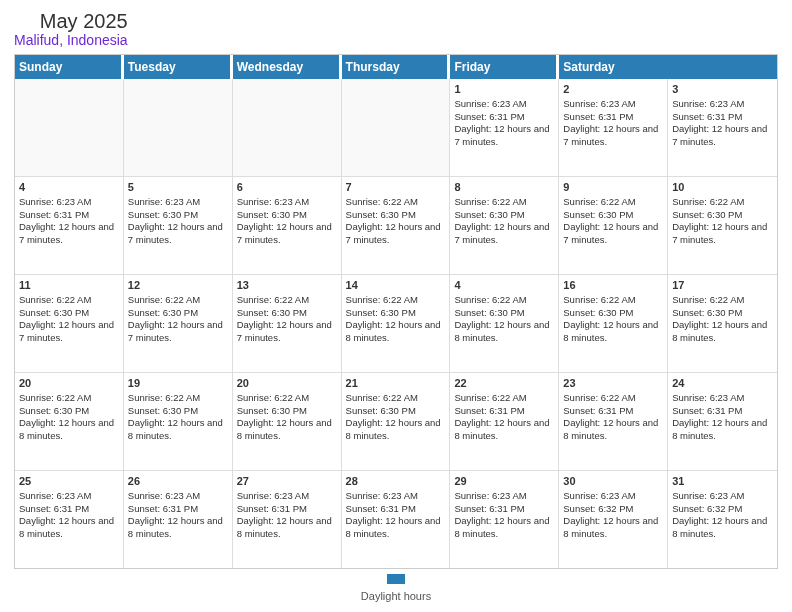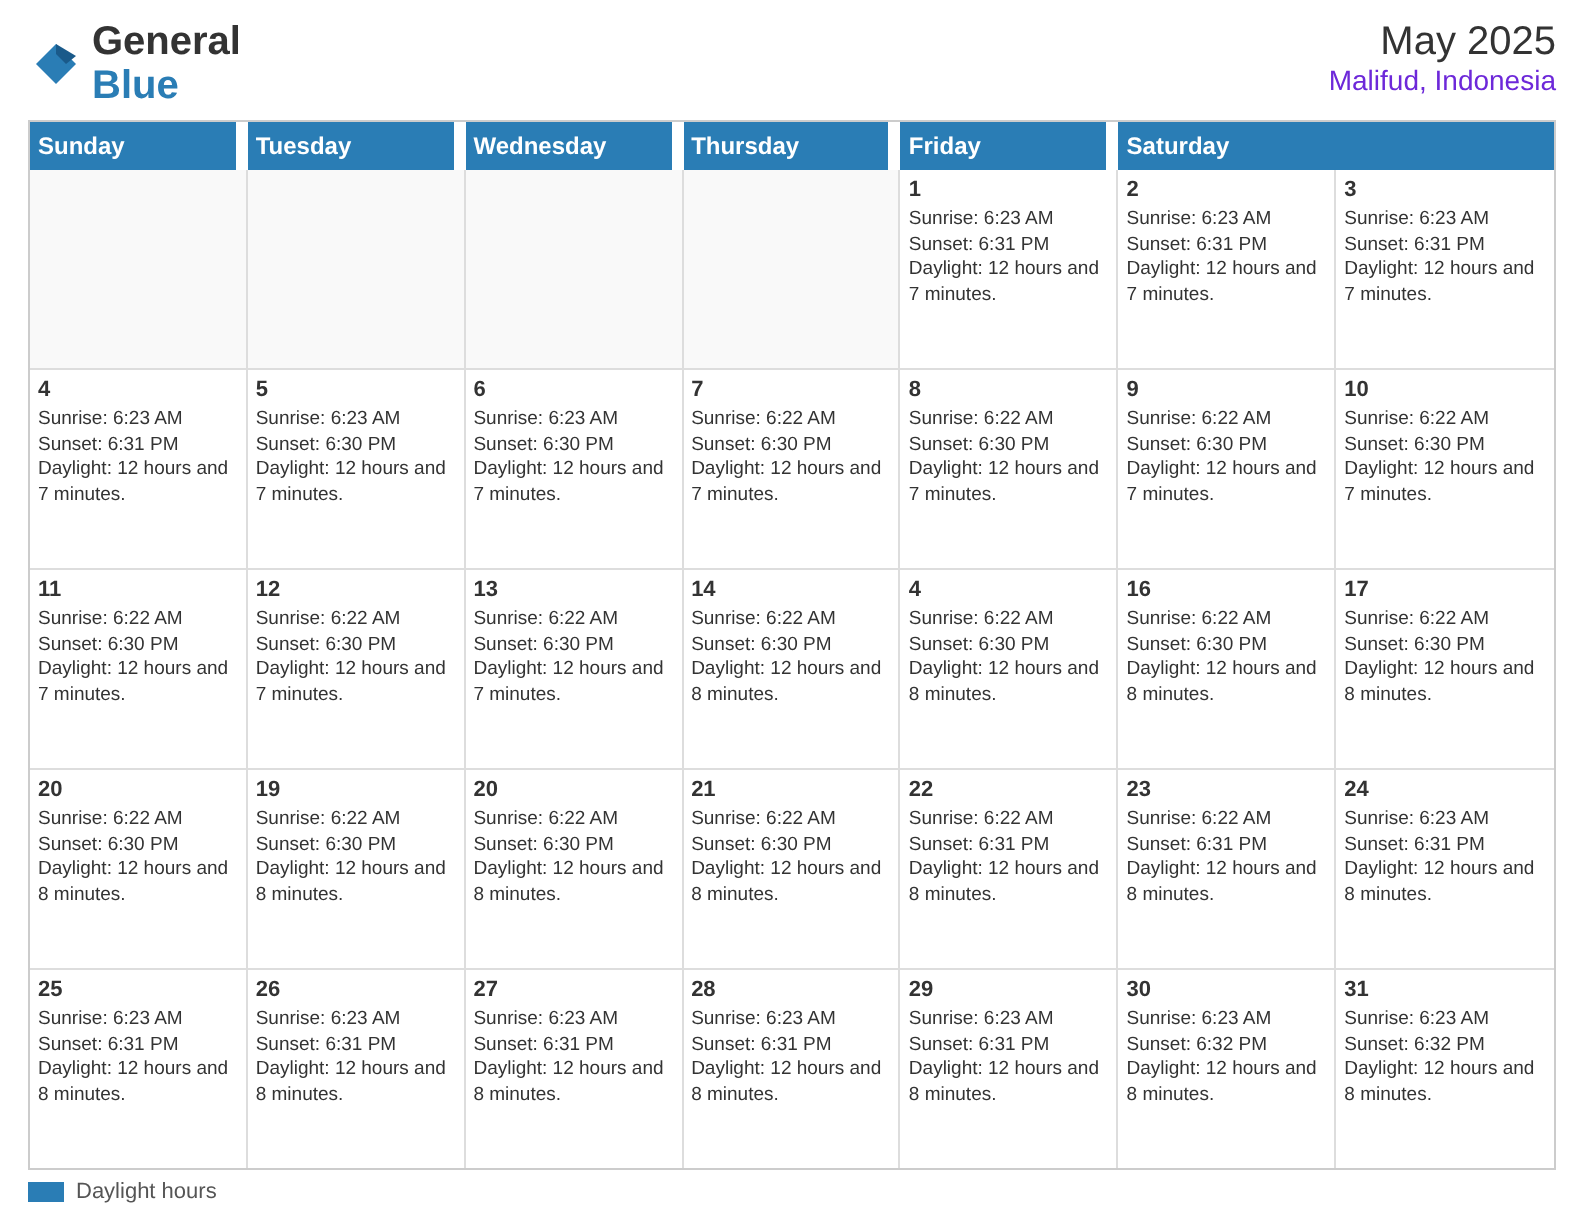--- a/index.html
+++ b/index.html
@@ -62,21 +62,21 @@
       display: grid;
       grid-template-columns: repeat(7, 1fr);
       background: #2a7db5;
     }
     .cal-header-cell {
       color: #fff;
       font-size: 12px;
       font-weight: bold;
       padding: 5px 4px;
       text-align: left;
-      border-right: 6px solid #ffffff;
+      border-right: 3px solid #ffffff;
     }
     .cal-header-cell:last-child { border-right: none; }
     .cal-body {
       flex: 1;
       display: flex;
       flex-direction: column;
     }
     .cal-row {
       display: grid;
       grid-template-columns: repeat(7, 1fr);
@@ -101,44 +101,35 @@
       display: block;
       margin-bottom: 1px;
     }
     .footer {
       margin-top: 5px;
       font-size: 11px;
       color: #555;
       display: flex;
       align-items: center;
       gap: 6px;
+      flex-direction: column;
     }
     .footer-bar {
       display: inline-block;
       width: 18px;
       height: 10px;
       background: #2a7db5;
       vertical-align: middle;
     }
   </style>
 </head>
 <body>
 
 <div class="page">
   <div class="header">
-    <div class="logo">
-      <svg class="logo-icon" viewBox="0 0 28 28">
-        <polygon points="14,4 24,14 14,24 4,14" fill="#2a7db5"></polygon>
-        <polygon points="14,4 24,10 19,14 14,9" fill="#1a5a8a"></polygon>
-      </svg>
-      <div class="logo-text">
-        <span class="logo-general">General</span><br>
-        <span class="logo-blue">Blue</span>
-      </div>
-    </div>
     <div class="title-block">
       <div class="title-month">May 2025</div>
       <div class="title-location">Malifud, Indonesia</div>
     </div>
   </div>
 
   <div class="calendar">
     <div class="cal-header-row">
     <div class="cal-header-cell">Sunday</div>
         <div class="cal-header-cell">Tuesday</div>

